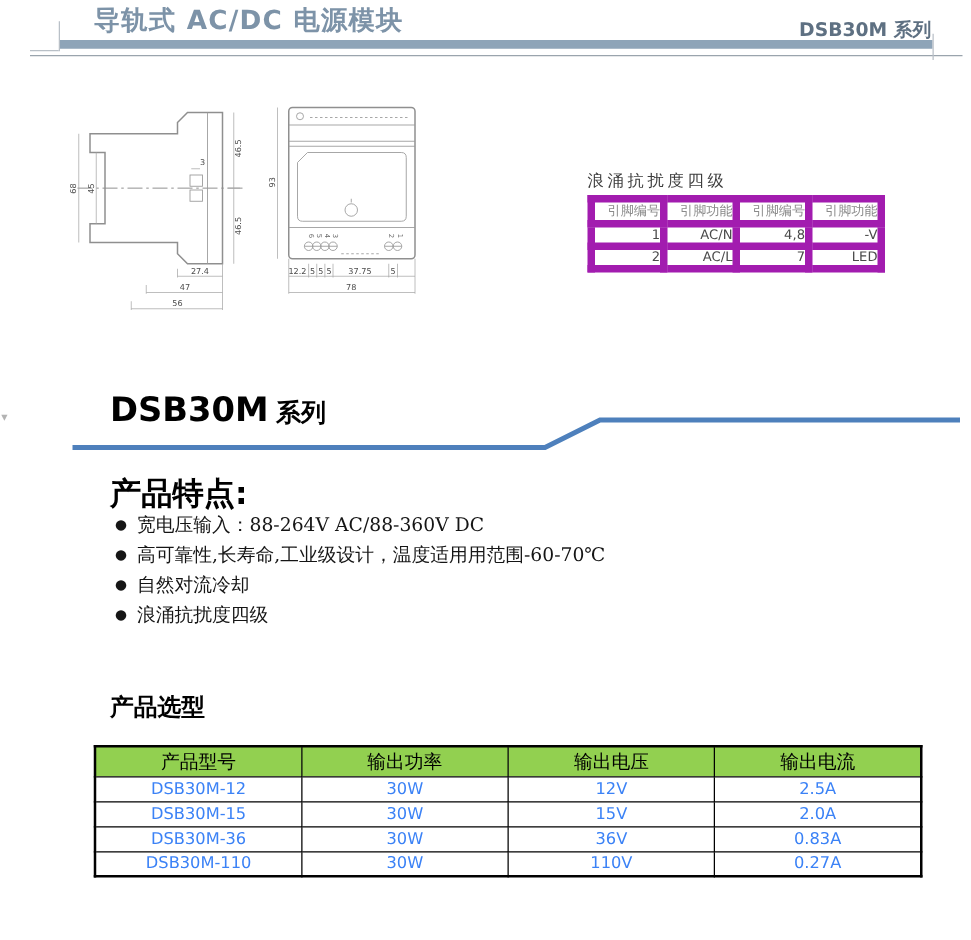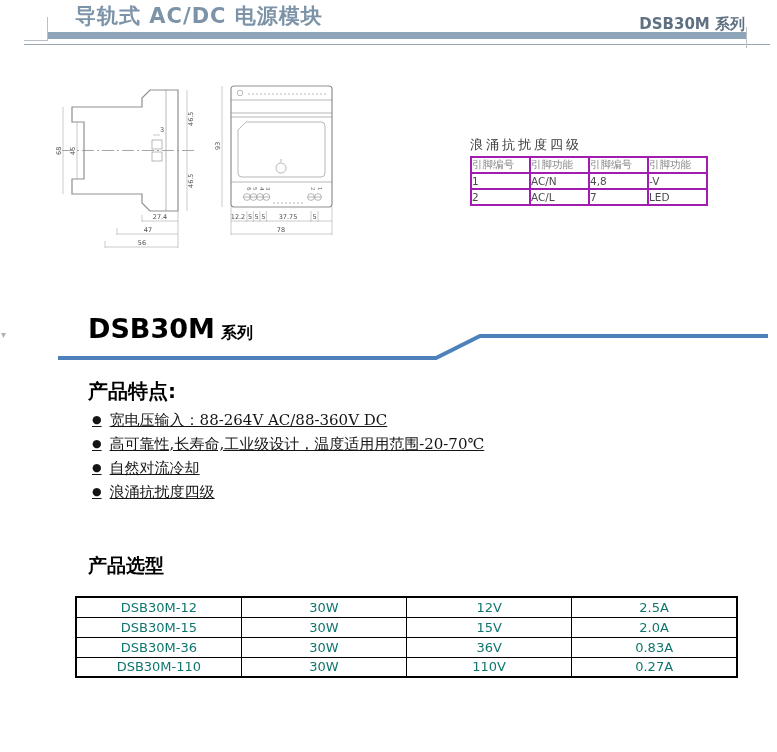--- a/index.html
+++ b/index.html
@@ -28,42 +28,42 @@
   .thinln  { stroke:#9a9a9a; stroke-width:0.7; fill:none; }
   .dimln   { stroke:#a8a8a8; stroke-width:0.6; fill:none; }
   .ctr     { stroke:#808080; stroke-width:0.7; stroke-dasharray:12 3 2 3; }
   text.dim { font-size:6.5px; fill:#4d4d4d; font-family:"DejaVu Sans",sans-serif; }
   text.pin { font-size:5.5px; fill:#6a6a6a; font-family:"DejaVu Sans",sans-serif; }
   
   .pin-title { position:absolute; left:470px; top:136px; font-size:13px; color:#3c3c3c;
                font-family:"DejaVu Serif","Liberation Serif",serif; letter-spacing:3px; }
   .pin-table { position:absolute; left:470px; top:156px; width:238px; border-collapse:collapse;
                table-layout:fixed; }
-  .pin-table th, .pin-table td { border:2px solid #a21caf; height:16px; text-align:left;
+  .pin-table th, .pin-table td { border:6px solid #a21caf; height:16px; text-align:right;
                font-size:10.5px; font-weight:400; }
   .pin-table th { color:#8a8a8a; }
   .pin-table td { color:#4a4a4a; }
   
   .banner-text { position:absolute; left:88px; top:313px; white-space:nowrap; }
   .banner-model  { font-size:27px; font-weight:bold; color:#000; }
-  .banner-suffix { font-size:16px; font-weight:bold; color:#000; margin-left:6px; }
+  .banner-suffix { font-size:20px; font-weight:bold; color:#000; margin-left:6px; }
   .banner-line { position:absolute; left:56px; top:328px; }
   
-  .features-heading { position:absolute; left:88px; top:378px; font-size:20px; font-weight:bold; color:#000; }
+  .features-heading { position:absolute; left:88px; top:378px; font-size:25px; font-weight:bold; color:#000; }
   .features-list { position:absolute; left:92px; top:409px; list-style:none; }
   .features-list li { font-family:"DejaVu Serif","Liberation Serif",serif; font-size:15px;
-                      line-height:23px; color:#151515; white-space:nowrap;text-decoration:underline; }
+                      line-height:23px; color:#151515; white-space:nowrap; }
   .features-list li::before { content:"●"; font-size:11px; margin-right:8px; position:relative; top:-2px; }
   
   .selection-heading { position:absolute; left:88px; top:553px; font-size:19px; font-weight:bold; color:#000; }
   .product-table { position:absolute; left:75px; top:596px; width:663px; border-collapse:collapse;
                    border:2px solid #000; table-layout:fixed; }
   .product-table th { background:#92d050; border:1px solid #000; height:24px;
                       font-size:15px; font-weight:500; color:#000; text-align:center; }
-  .product-table td { border:1px solid #000; height:20px; font-size:13px; color:#0f766e; text-align:center; }
+  .product-table td { border:1px solid #000; height:20px; font-size:13px; color:#3b82f6; text-align:center; }
 </style>
 </head>
 <body>
 
 <div class="page">
 
   <div class="hdr-title">导轨式 AC/DC 电源模块</div>
   <div class="hdr-series">DSB30M 系列</div>
   <div class="hdr-bar"></div>
   <div class="hdr-line"></div>
@@ -186,28 +186,34 @@
   <div class="banner-text">
     <span class="banner-model">DSB30M</span><span class="banner-suffix">系列</span>
   </div>
   <svg class="banner-line" width="714" height="36" viewBox="0 0 714 36">
     <polyline points="2,30 380,30 424,8 712,8" fill="none" stroke="#4e80bc" stroke-width="4"></polyline>
   </svg>
 
   <div class="features-heading">产品特点:</div>
   <ul class="features-list">
     <li>宽电压输入：88-264V AC/88-360V DC</li>
-    <li>高可靠性,长寿命,工业级设计，温度适用用范围-20-70℃</li>
+    <li>高可靠性,长寿命,工业级设计，温度适用用范围-60-70℃</li>
     <li>自然对流冷却</li>
     <li>浪涌抗扰度四级</li>
   </ul>
 
   <div class="selection-heading">产品选型</div>
   <table class="product-table">
     <tbody>
+        <tr>
+      <th>产品型号</th>
+      <th>输出功率</th>
+      <th>输出电压</th>
+      <th>输出电流</th>
+    </tr>
     <tr>
       <td>DSB30M-12</td>
       <td>30W</td>
       <td>12V</td>
       <td>2.5A</td>
     </tr>
     <tr>
       <td>DSB30M-15</td>
       <td>30W</td>
       <td>15V</td>

